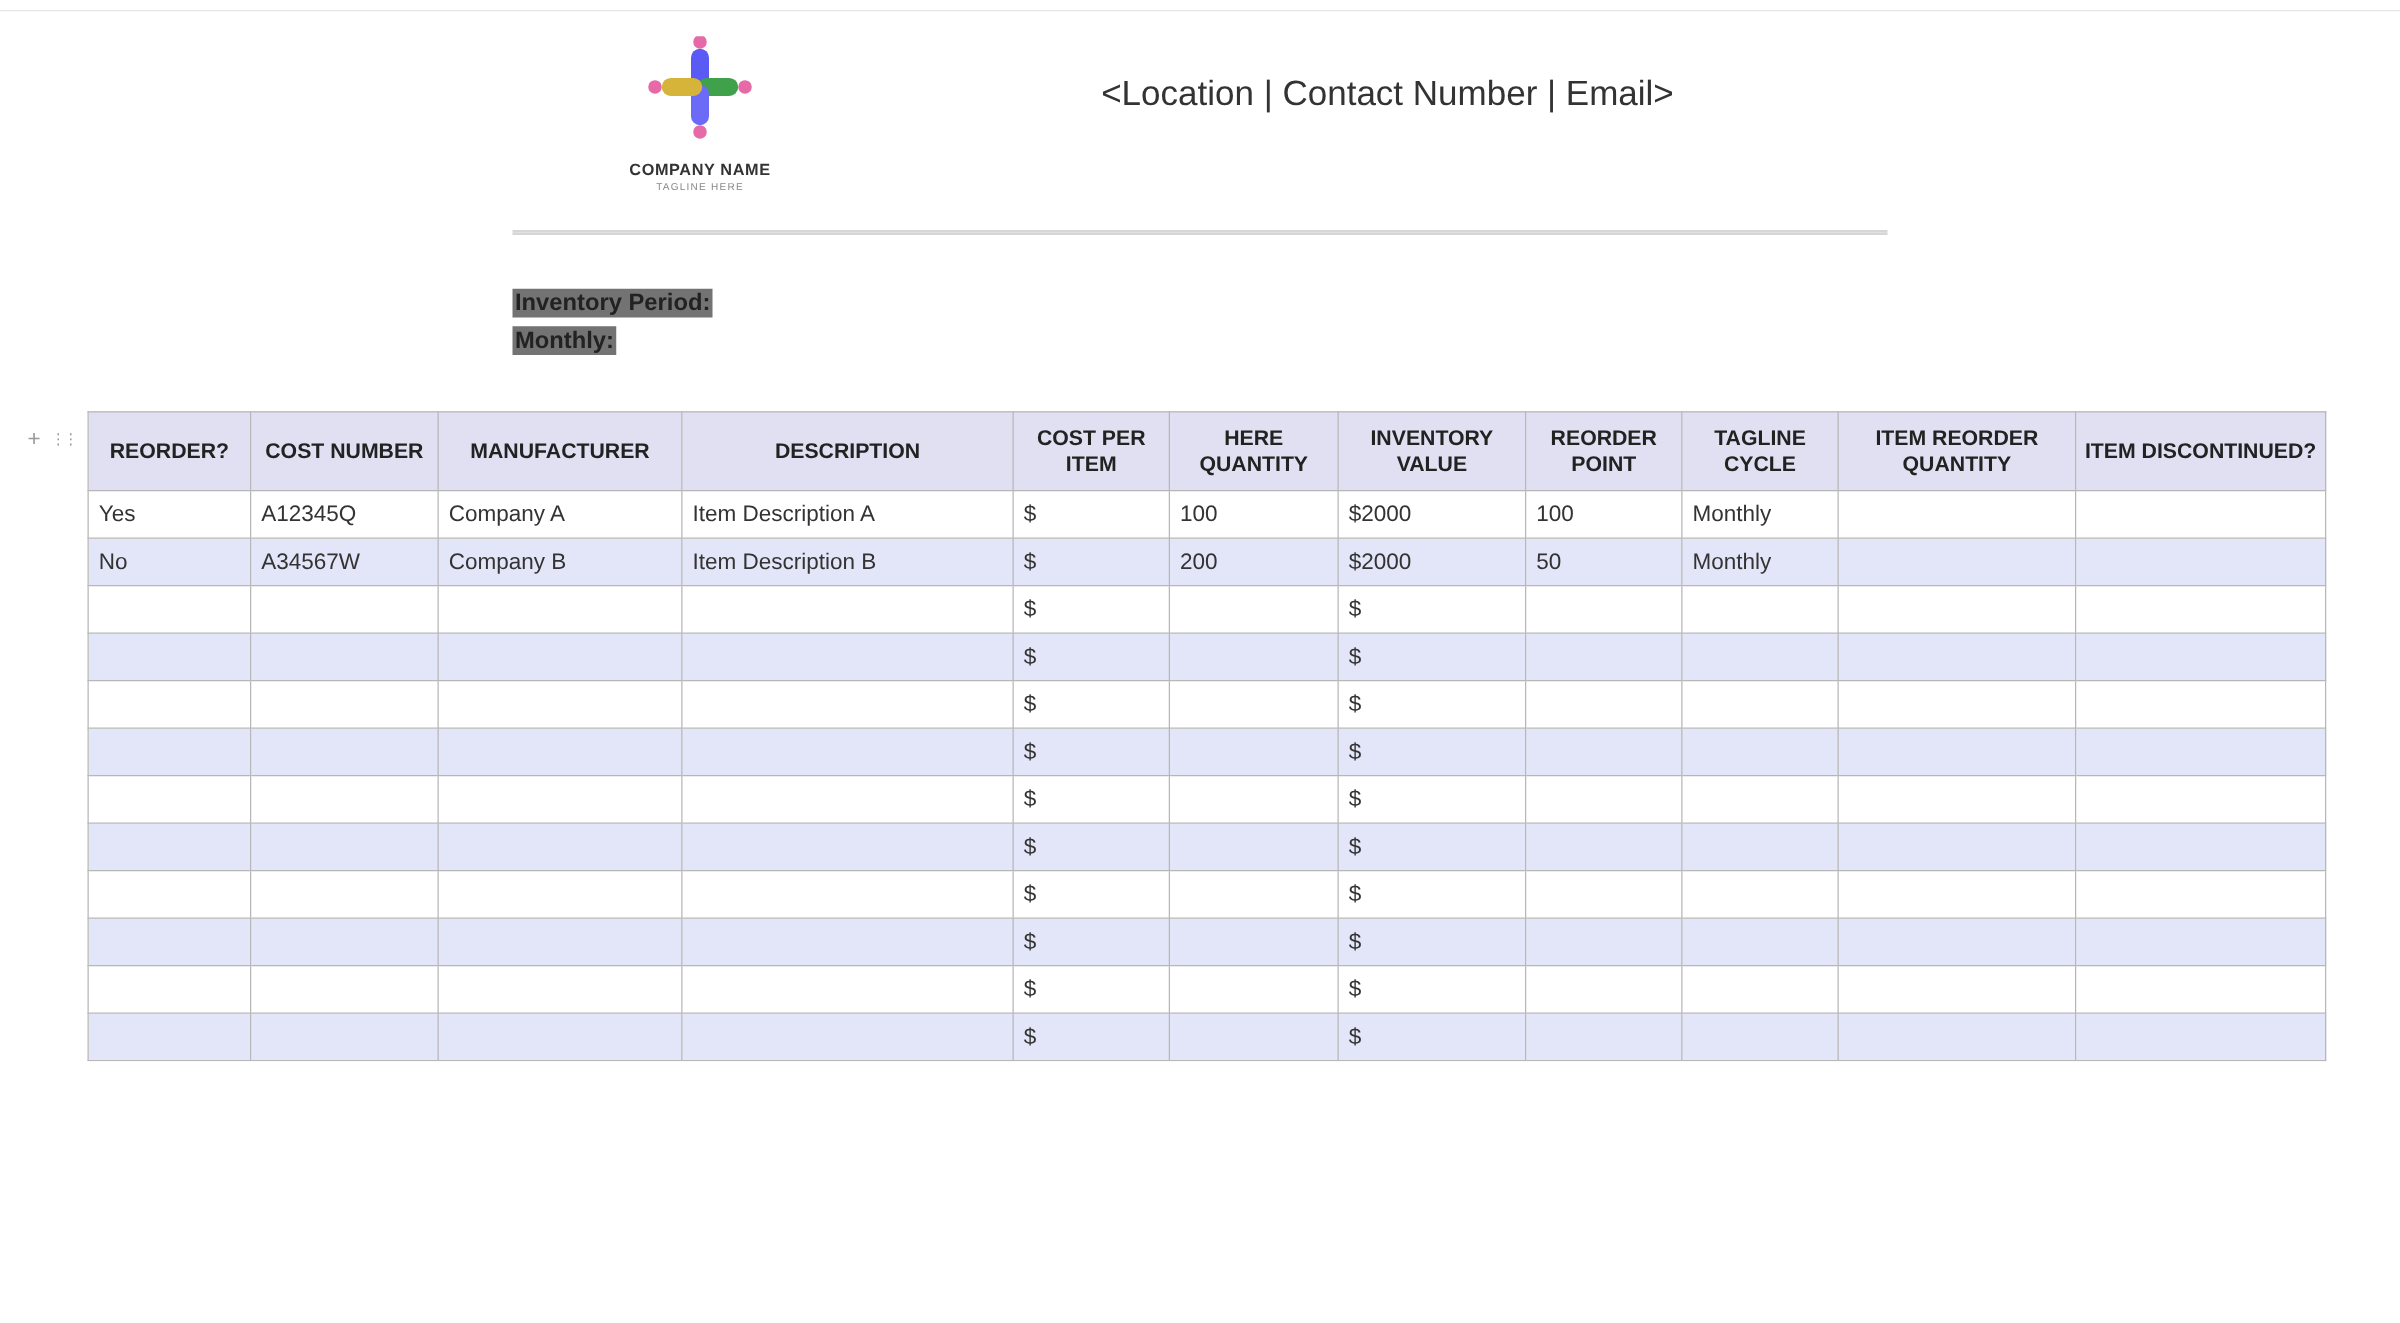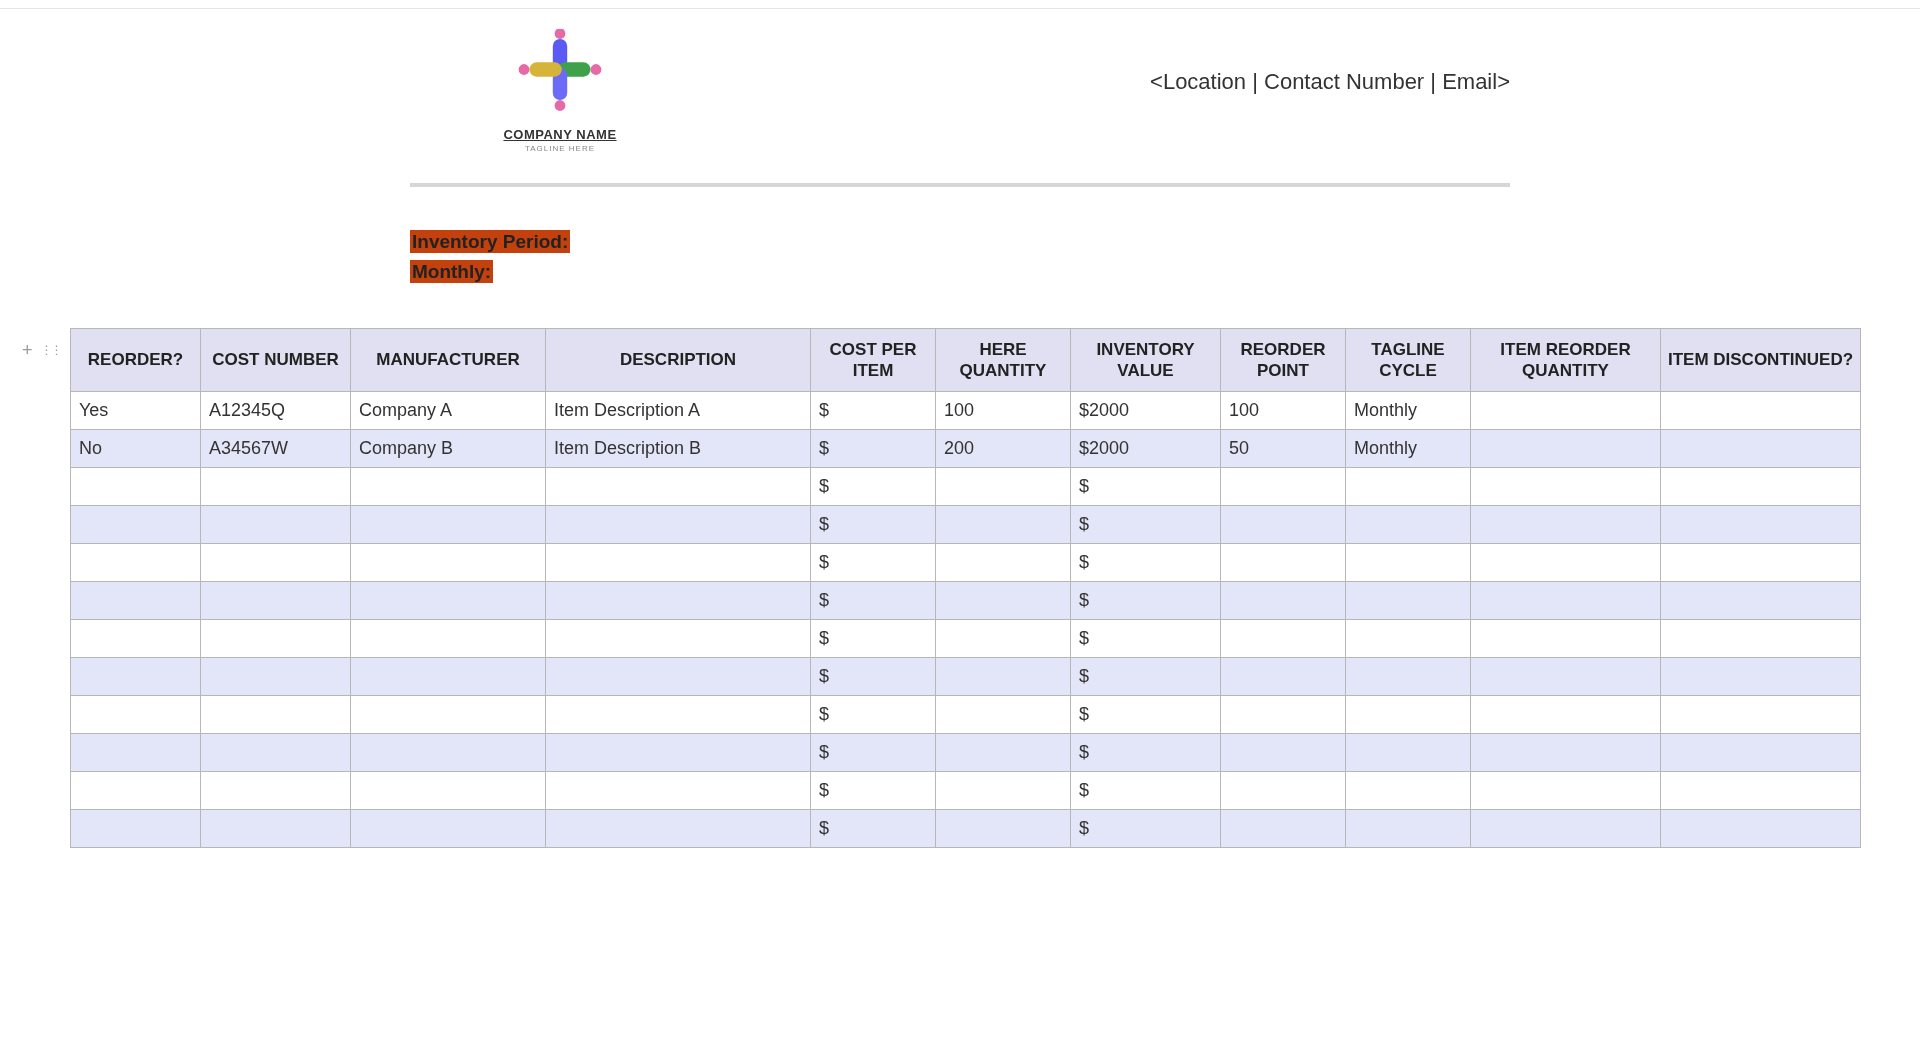--- a/index.html
+++ b/index.html
@@ -29,43 +29,41 @@
     flex-shrink: 0;
     margin-left: 60px;
   }
   .logo-svg { width: 110px; height: 90px; margin: 0 auto; }
   .logo-name {
     font-size: 13px;
     font-weight: 700;
     letter-spacing: 0.5px;
     color: #333;
     margin-top: 4px;
-    text-decoration: underline;
   }
   .logo-tag {
     font-size: 8px;
     letter-spacing: 1px;
     color: #888;
     margin-top: 2px;
   }
   .company-block {
     flex: 1;
     text-align: center;
     padding-top: 20px;
   }
   .company-name {
     font-size: 34px;
     font-weight: 700;
     color: #222;
   }
   .company-sub {
-    font-size: 22px;
+    font-size: 28px;
     color: #333;
-    margin-top: 20px;
-    text-align: right;
+    margin-top: 10px;
   }
   .hr-line {
     border: none;
     border-top: 2px solid #d6d6d6;
     margin: 30px 0 0 0;
   }
   .title-block {
     text-align: center;
     padding: 18px 0;
   }
@@ -79,21 +77,21 @@
     border-top: 2px solid #d6d6d6;
   }
   .meta-block {
     margin-top: 40px;
     font-size: 19px;
     font-weight: 700;
     color: #222;
     line-height: 1.6;
   }
   .hl {
-    background: #c2410c;
+    background: #737373;
     padding: 1px 2px;
   }
   .table-wrap {
     position: relative;
     width: 1780px;
     margin: 40px auto 0 auto;
   }
   .row-controls {
     position: absolute;
     left: -48px;

